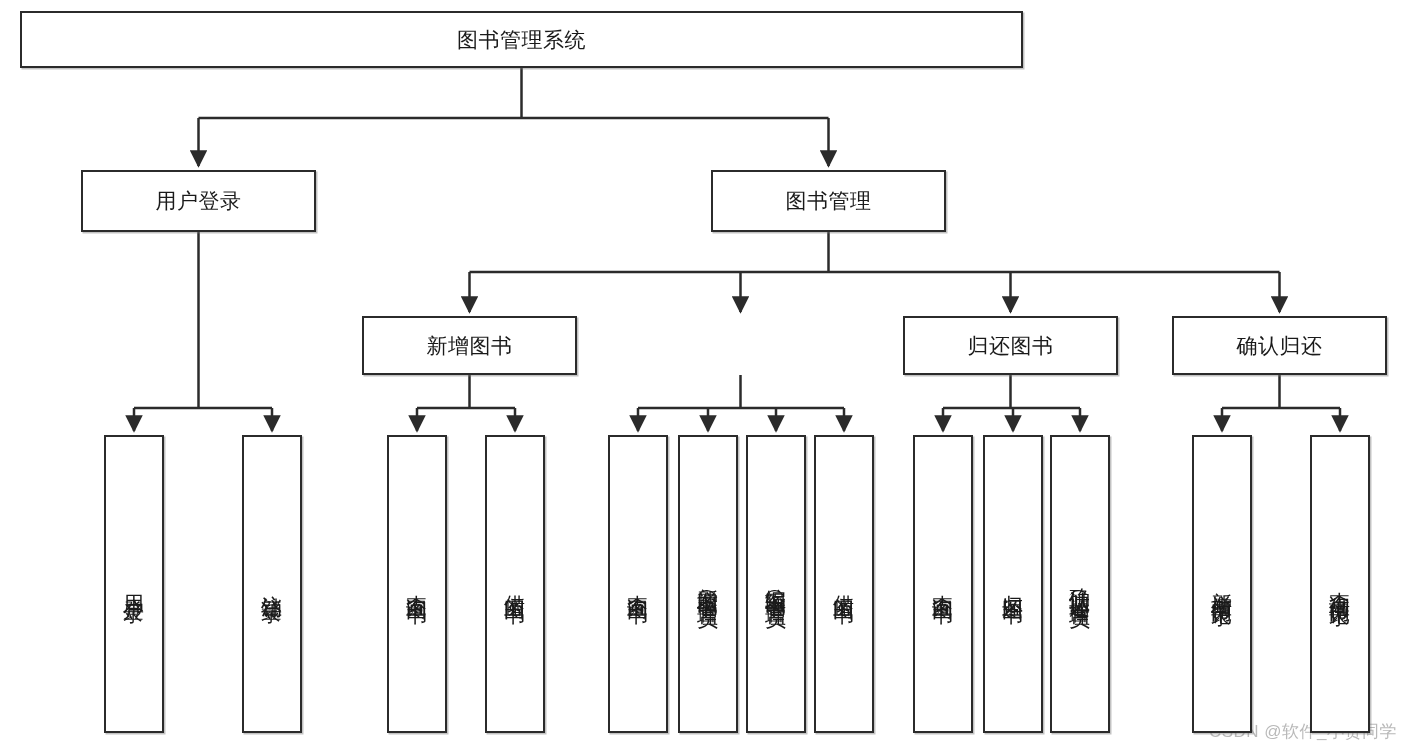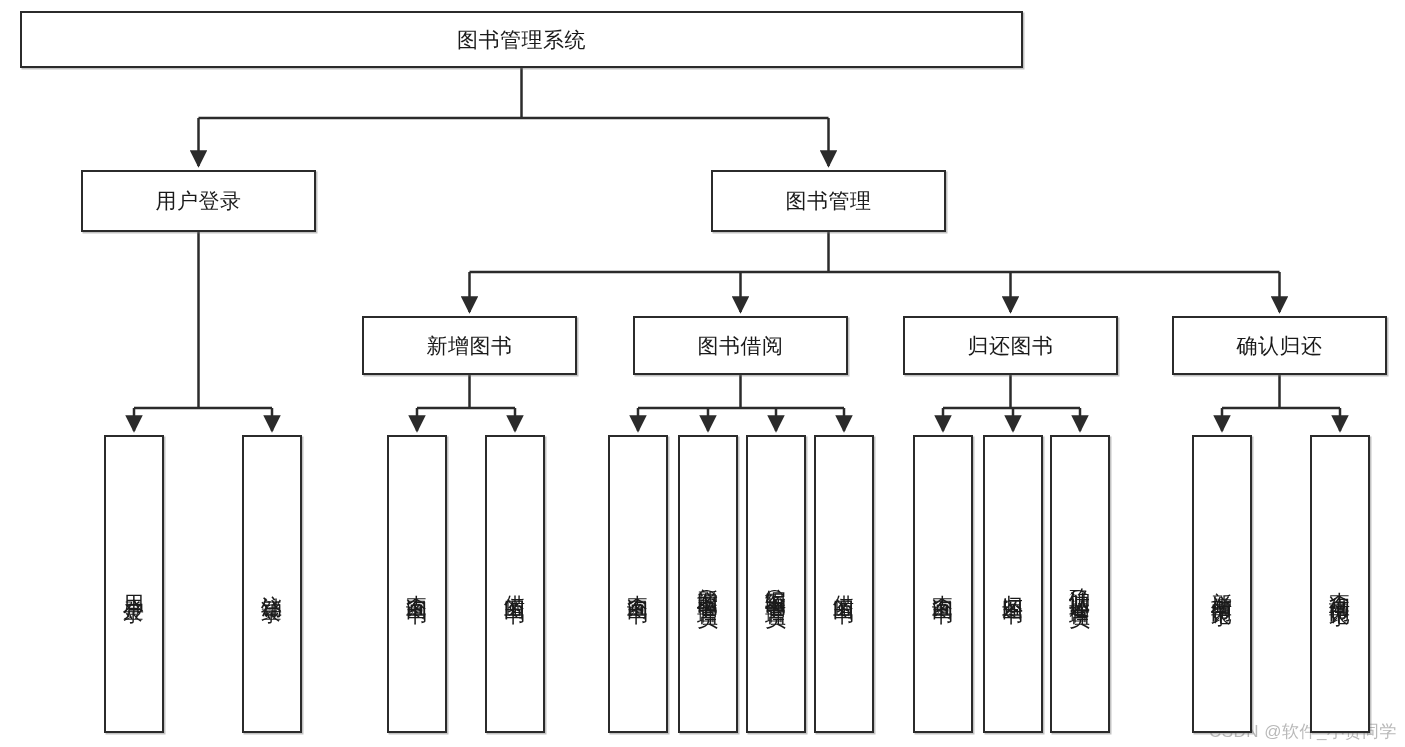--- a/index.html
+++ b/index.html
@@ -116,23 +116,20 @@
     </div>
     <div class="node horizontal" style="left: 81px; top: 170px; width: 235px; height: 62px;">
       <span class="label">用户登录</span>
     </div>
     <div class="node horizontal" style="left: 711px; top: 170px; width: 235px; height: 62px;">
       <span class="label">图书管理</span>
     </div>
     <div class="node horizontal" style="left: 362px; top: 316px; width: 215px; height: 59px;">
       <span class="label">新增图书</span>
     </div>
-    <div class="node horizontal" style="left: 633px; top: 316px; width: 215px; height: 59px;">
-      <span class="label">图书借阅</span>
-    </div>
     <div class="node horizontal" style="left: 903px; top: 316px; width: 215px; height: 59px;">
       <span class="label">归还图书</span>
     </div>
     <div class="node horizontal" style="left: 1172px; top: 316px; width: 215px; height: 59px;">
       <span class="label">确认归还</span>
     </div>
     <div class="node vertical" style="left: 104px; top: 435px; width: 60px; height: 298px;">
       <span class="label">用户登录</span>
     </div>
     <div class="node vertical" style="left: 242px; top: 435px; width: 60px; height: 298px;">

